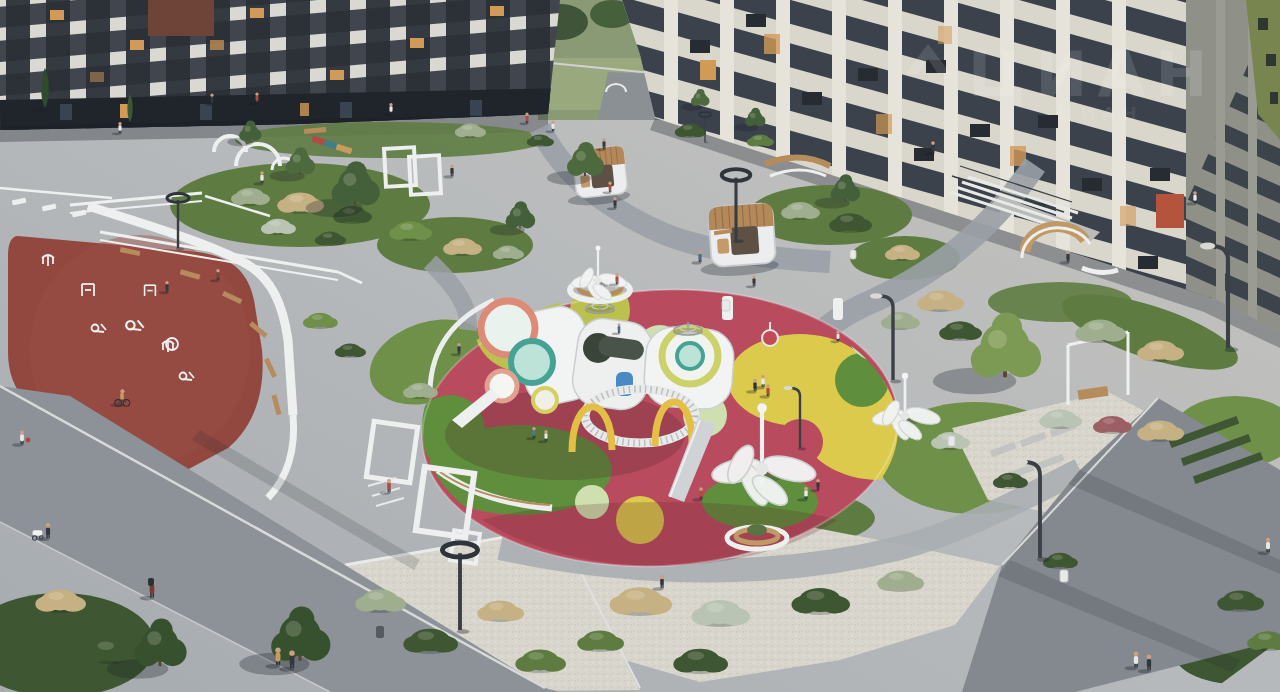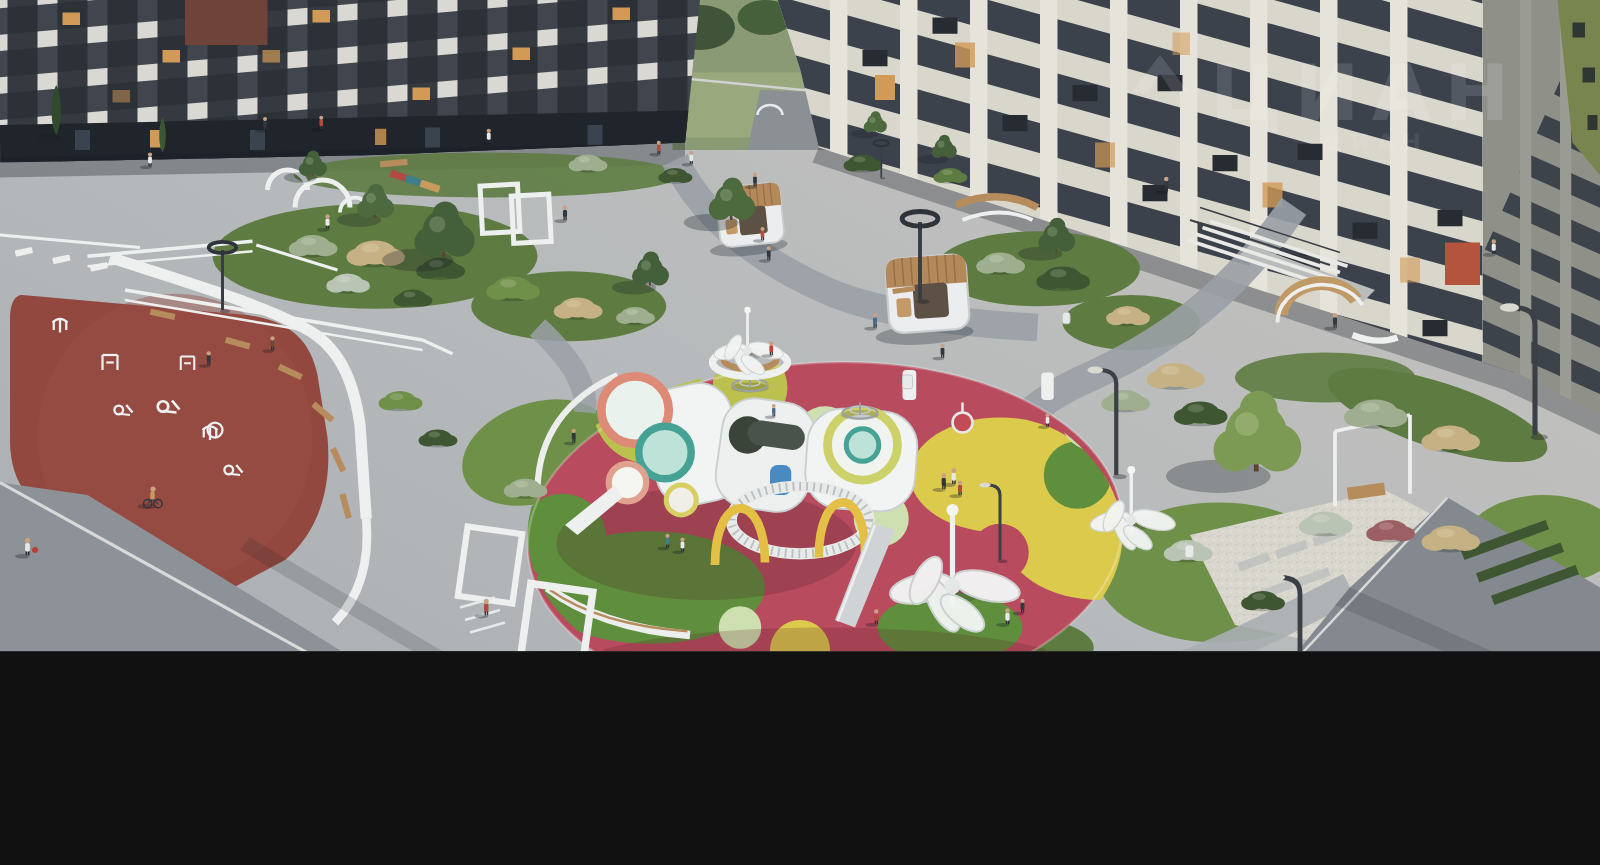--- a/index.html
+++ b/index.html
@@ -1,16 +1,16 @@
 <!DOCTYPE html>
 <html><head>
 <meta charset="utf-8">
 <style>
   html,body{margin:0;padding:0;background:#111;}
-  .stage{position:relative;width:1280px;height:521px;overflow:hidden;
+  .stage{position:relative;width:1280px;height:692px;overflow:hidden;
          font-family:"DejaVu Sans",sans-serif;background:#b5b9bc;}
   svg{position:absolute;inset:0;display:block;}
   .wm-text{font-family:"DejaVu Sans",sans-serif;font-weight:bold;}
 </style>
 </head>
 <body>
 
 <div class="stage">
 <svg viewBox="0 0 1280 692" width="1280" height="692">
 <defs>

